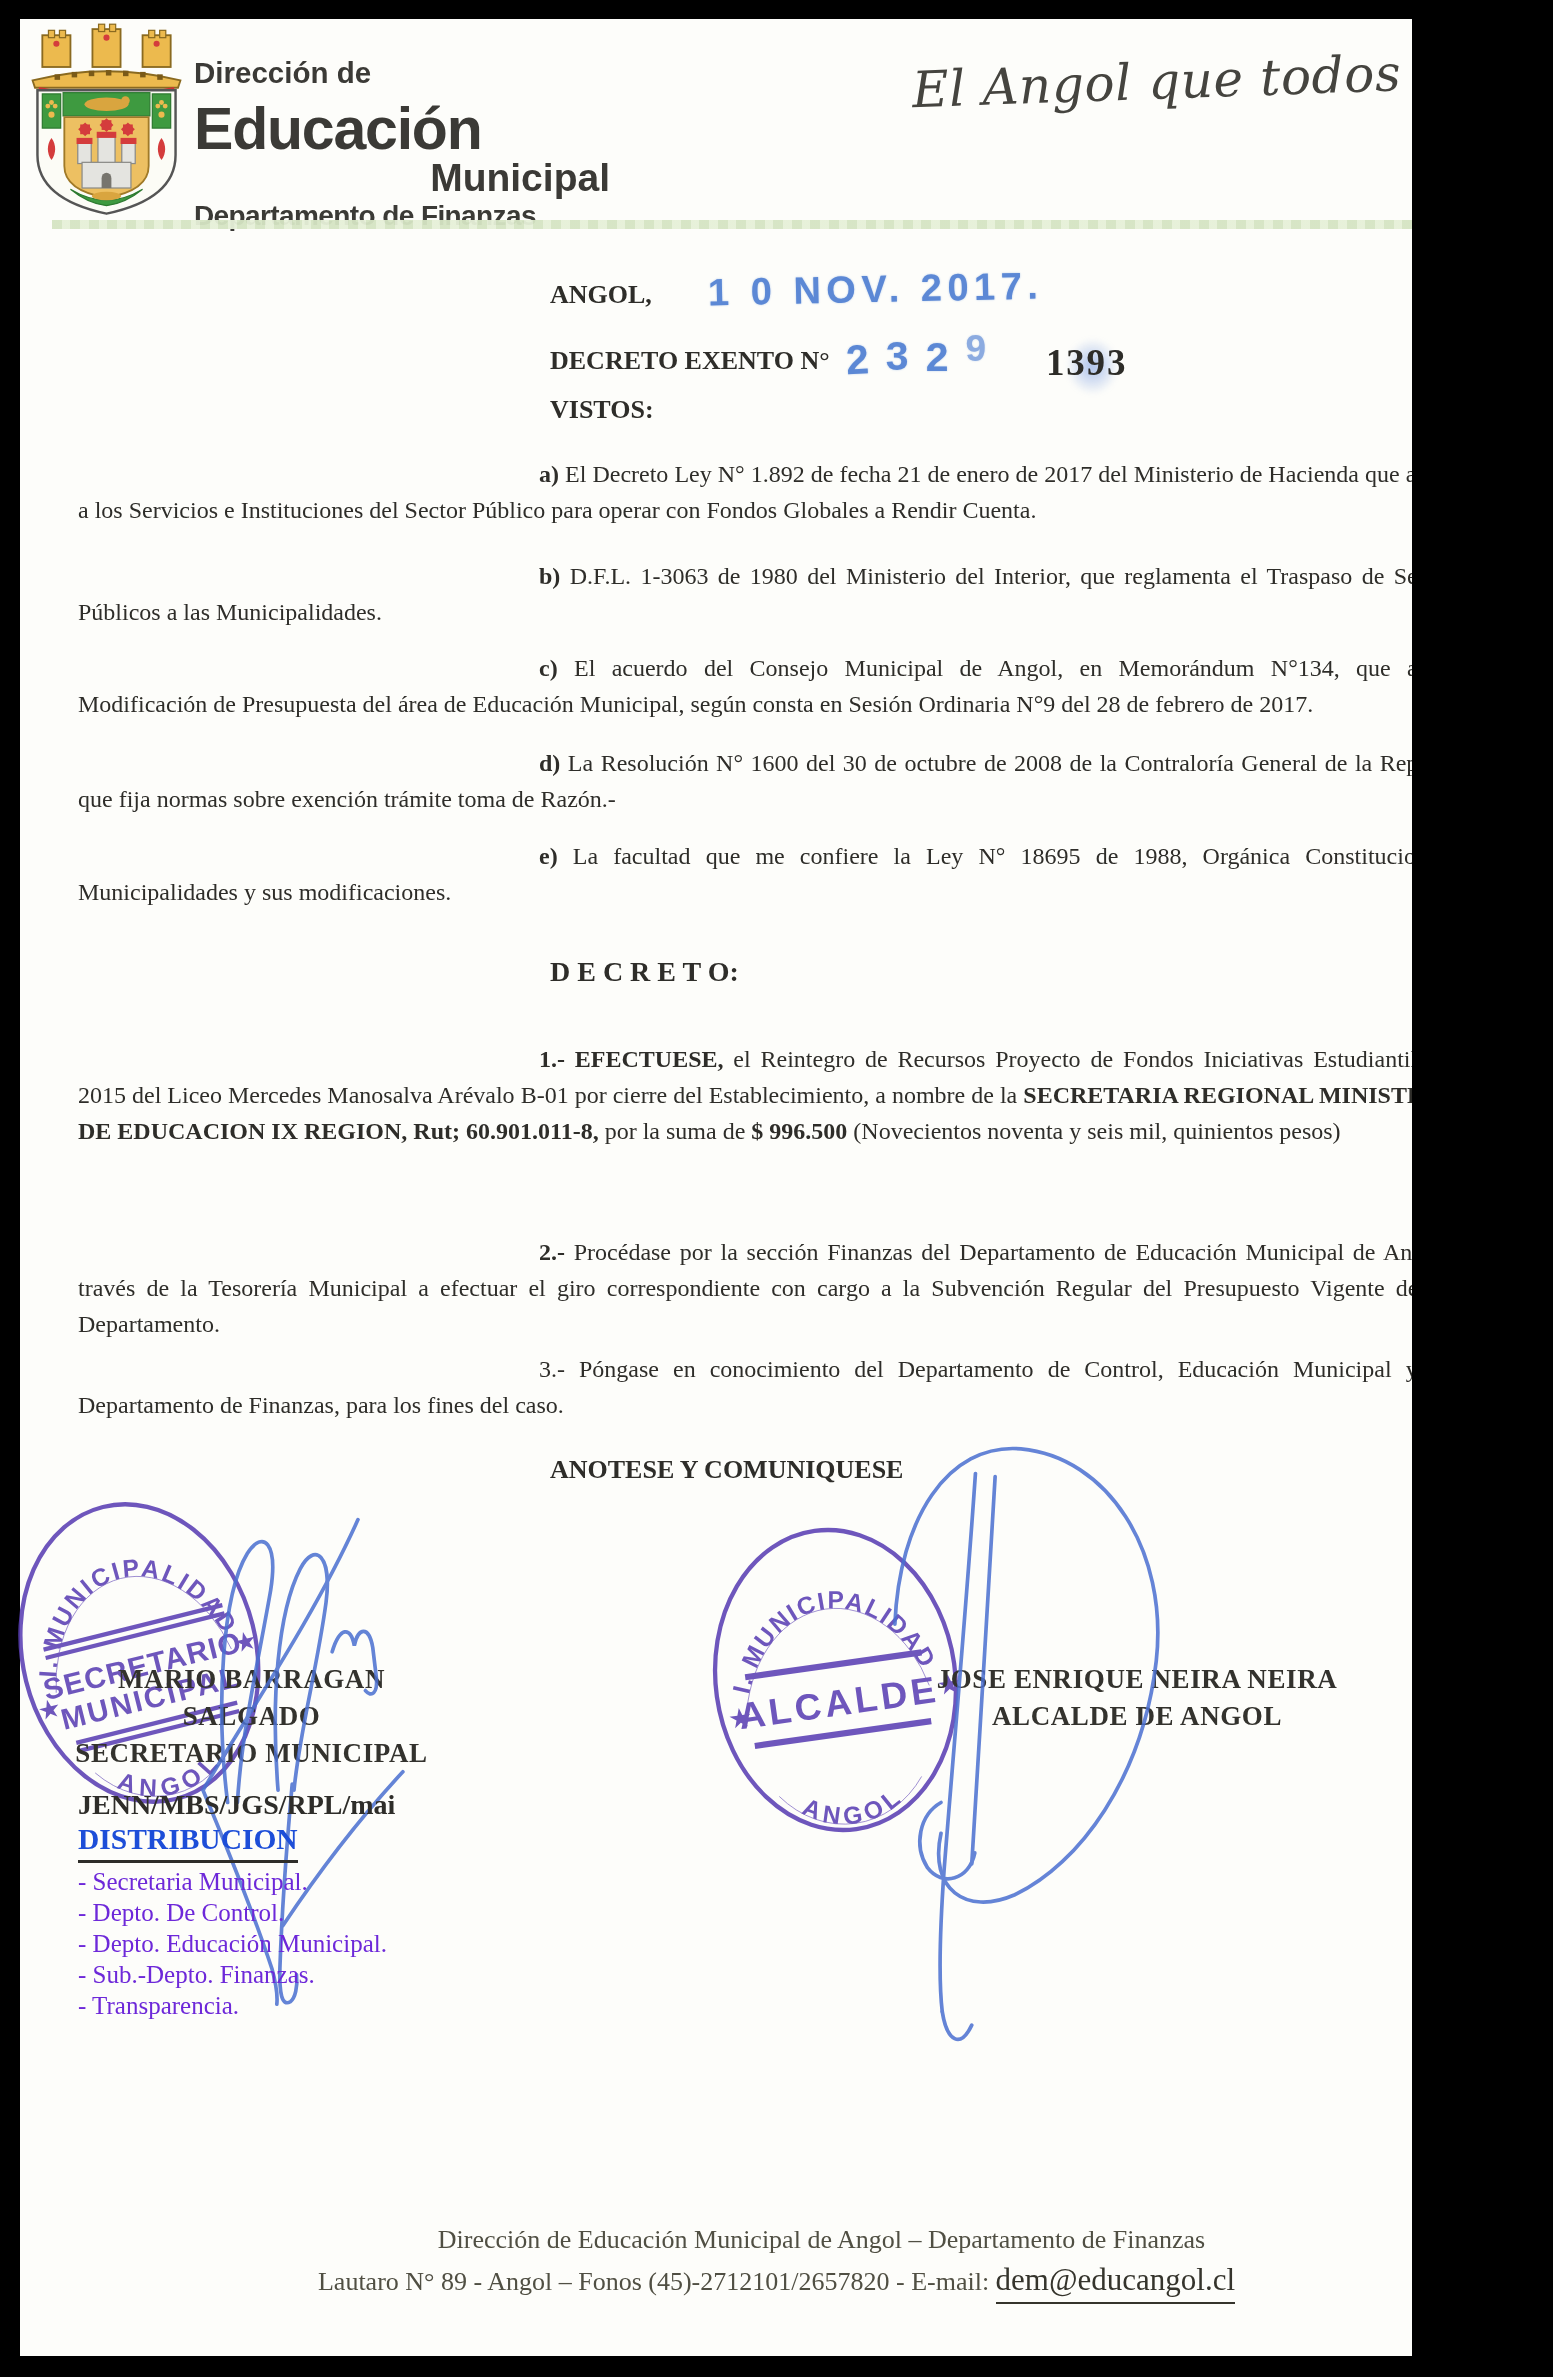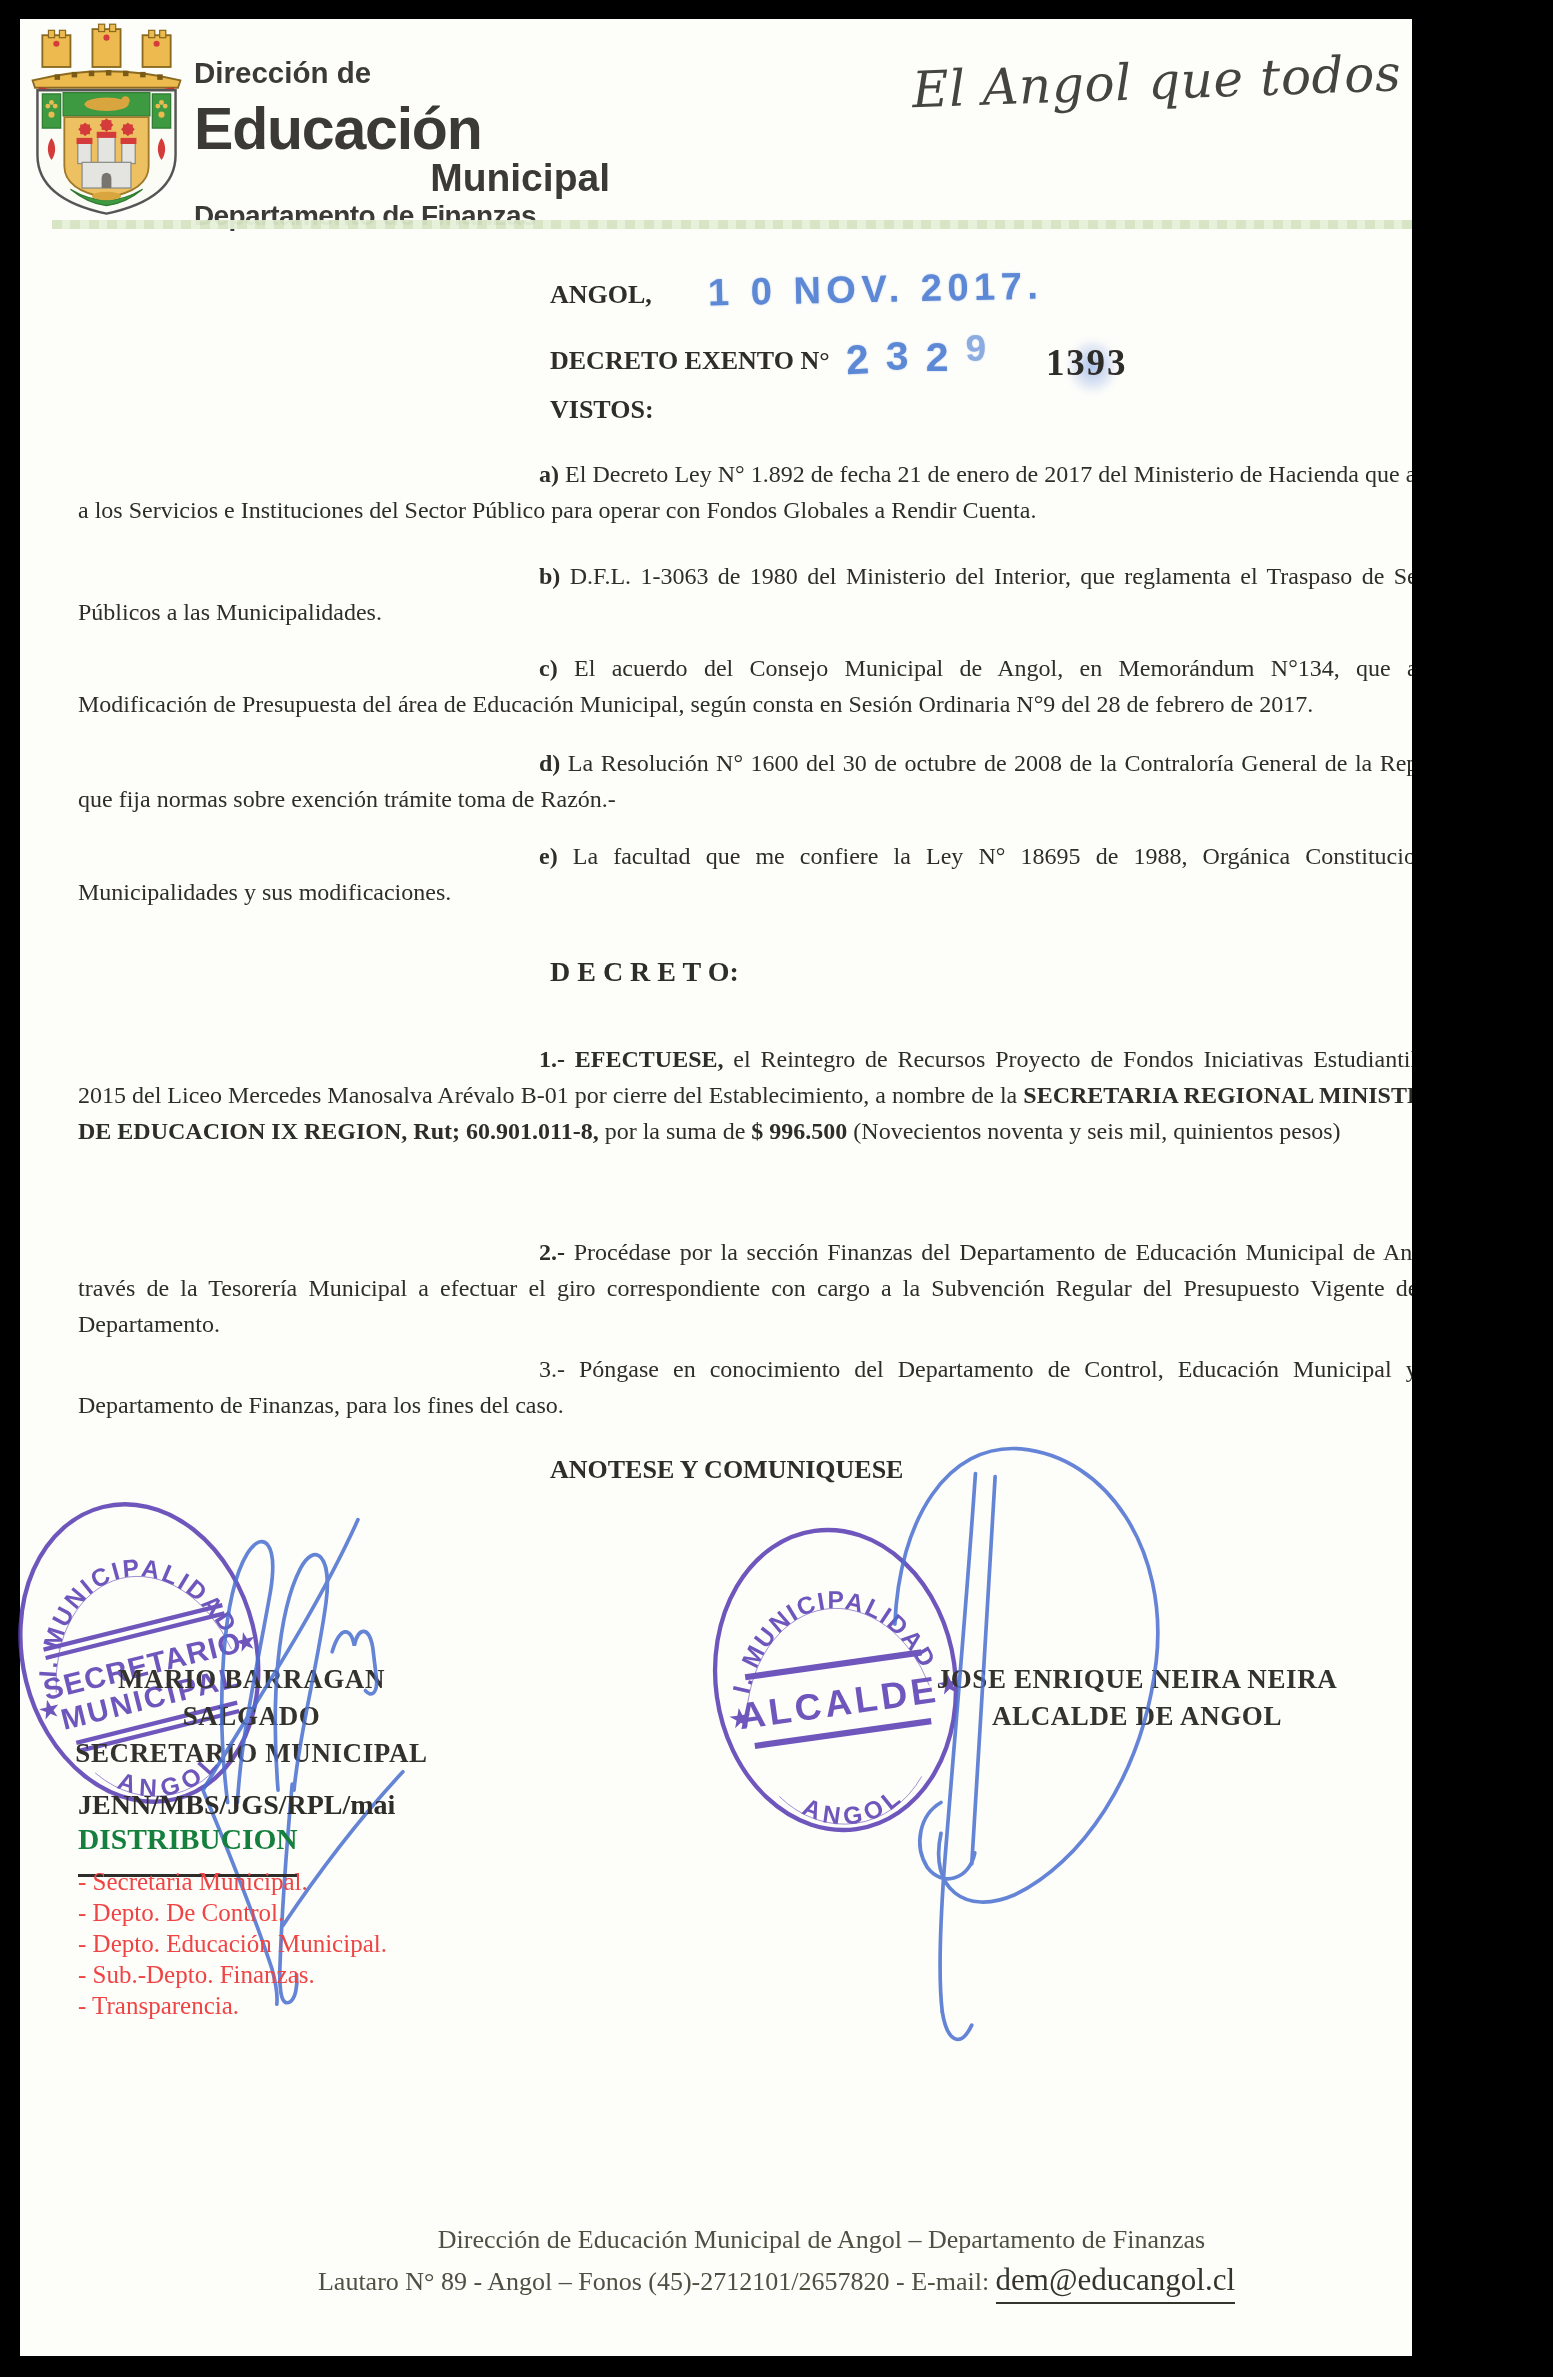--- a/index.html
+++ b/index.html
@@ -51,23 +51,23 @@
   
   .name-block{position:absolute;top:1642px;width:404px;text-align:center;
               font-weight:bold;font-size:27px;line-height:37px;color:#33322d;letter-spacing:0.6px;}
   .nb-left{left:29.5px;}
   .nb-right{left:915px;}
   .stamp{position:absolute;opacity:.88;}
   .sig-overlay{position:absolute;left:0;top:0;width:1513px;height:2337px;pointer-events:none;}
 
   
   .initials{position:absolute;left:58px;top:1770px;font-weight:bold;font-size:28px;color:#2e2d29;}
-  .dist-head{position:absolute;left:58px;top:1804px;font-weight:bold;font-size:29.5px;color:#15803d;
-             border-bottom:3.7px solid #2e2d29;padding-bottom:18px;}
-  .dist-list{position:absolute;left:58px;top:1847px;font-size:25px;line-height:31px;color:#ef4444;}
+  .dist-head{position:absolute;left:58px;top:1804px;font-weight:bold;font-size:29.5px;color:#1d4ed8;
+             border-bottom:3.7px solid #2e2d29;padding-bottom:4px;}
+  .dist-list{position:absolute;left:58px;top:1847px;font-size:25px;line-height:31px;color:#6d28d9;}
 
   
   .footer{position:absolute;left:0;width:1513px;text-align:center;color:#504f43;
           font-size:26px;white-space:nowrap;}
   .f1{top:2206px;padding-left:45px;}
   .f2{top:2243px;}
   .email{font-size:31px;color:#35342c;border-bottom:2.5px solid #35342c;padding-bottom:5px;}
 
   svg text{font-family:"Liberation Sans", sans-serif;}
 </style>

